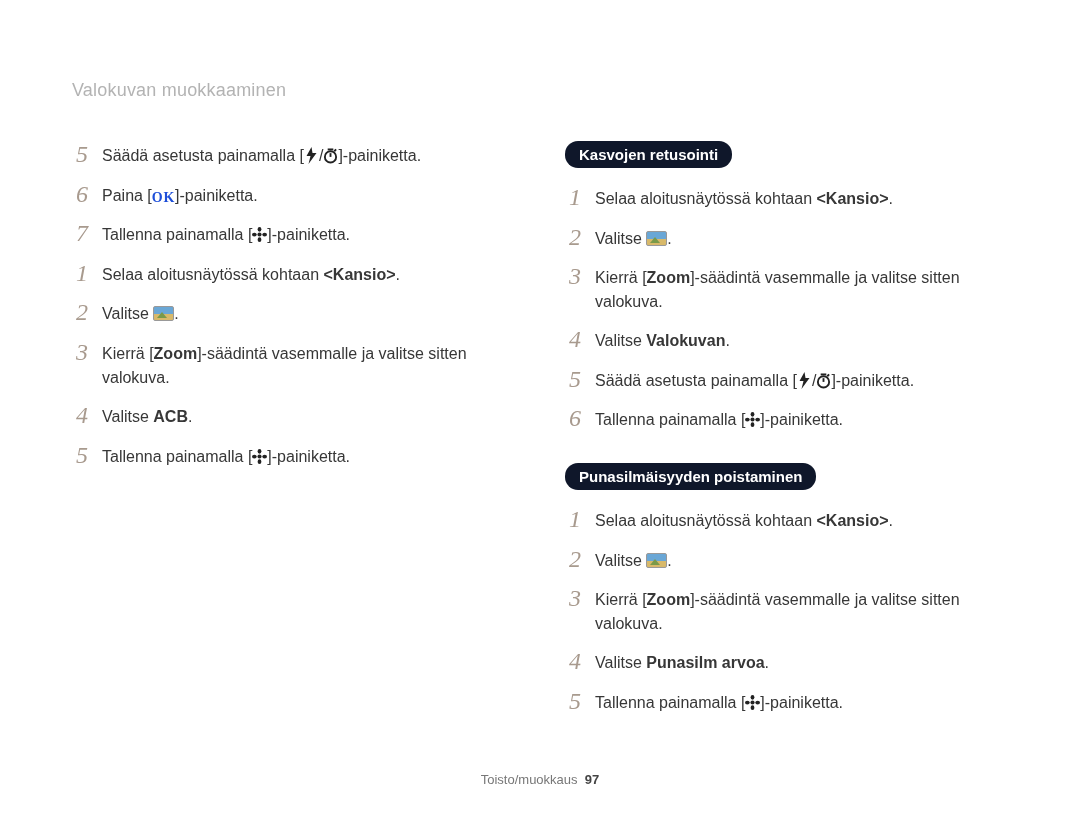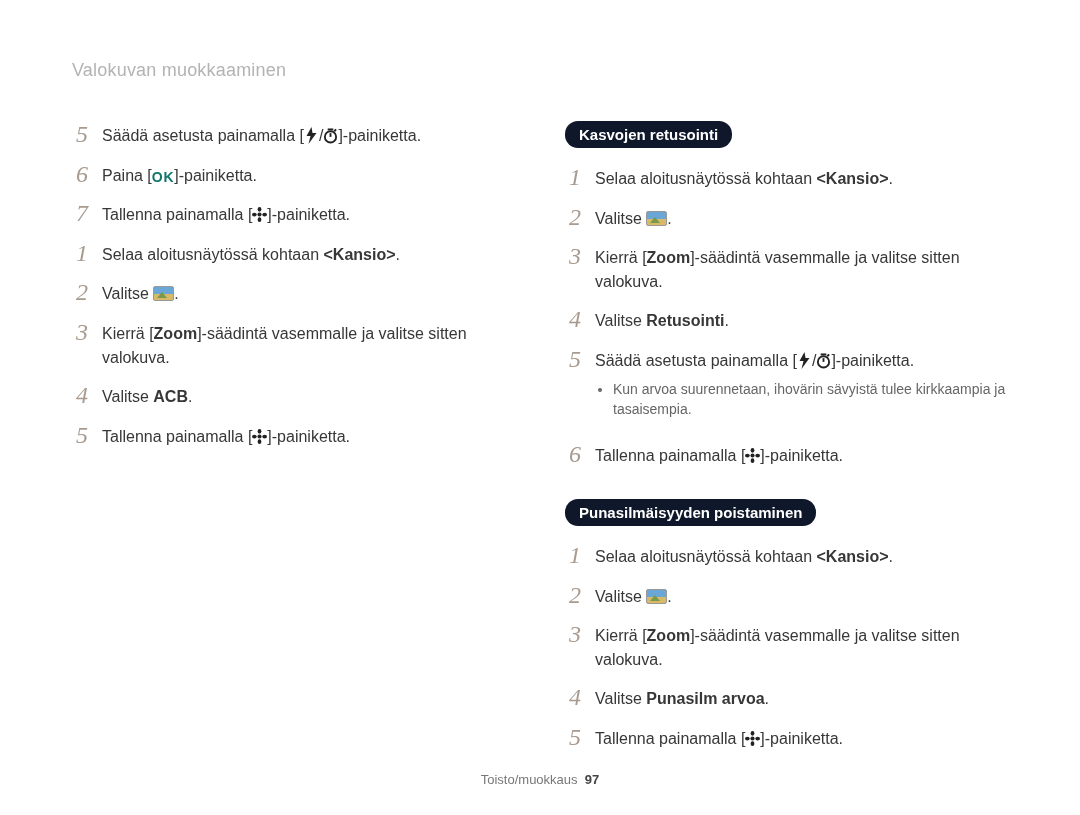--- a/index.html
+++ b/index.html
@@ -1,21 +1,21 @@
 <!DOCTYPE html>
 <html><head>
 <meta charset="utf-8">
 <style>
   * { margin: 0; padding: 0; box-sizing: border-box; }
   html, body { width: 1080px; height: 815px; background: #fff; font-family: Arial, Helvetica, sans-serif; color: #3a3a3a; }
   .page {
     position: relative;
     width: 1080px;
     height: 815px;
-    padding: 60px 72px 30px 72px;
+    padding: 80px 72px 30px 72px;
   }
   .page-title {
     font-size: 18px;
     font-weight: 300;
     color: #b3b3b3;
     letter-spacing: 0.2px;
     margin-bottom: 40px;
   }
   .columns {
     display: flex;
@@ -54,22 +54,22 @@
     margin: 18px 0 16px 0;
   }
   .cap.first-right { margin-top: 0; }
   .b { font-weight: 700; }
   .icon-ok {
     display: inline-block;
     vertical-align: -1px;
     font-weight: 900;
     font-size: 14px;
     letter-spacing: 0.7px;
-    color: #0f766e;
-    font-family: Liberation Sans, sans-serif;
+    color: #1d4ed8;
+    font-family: Liberation Serif, serif;
   }
   .icon-flash, .icon-timer, .icon-flower {
     display: inline-block;
     width: 15px; height: 17px;
     vertical-align: -3px;
   }
   .icon-flash svg, .icon-timer svg, .icon-flower svg { width: 100%; height: 100%; }
   .thumb {
     display: inline-block;
     width: 21px; height: 15px;
@@ -173,31 +173,29 @@
           <li class="li">
             <span class="num">2</span>
             <div class="step-body">Valitse <span class="thumb"></span>.</div>
           </li>
           <li class="li">
             <span class="num">3</span>
             <div class="step-body">Kierrä [<span class="b">Zoom</span>]-säädintä vasemmalle ja valitse sitten valokuva.</div>
           </li>
           <li class="li">
             <span class="num">4</span>
-            <div class="step-body">Valitse <span class="b">Retusointi</span>.</div>
+            <div class="step-body">Valitse <span class="b">Valokuvan</span>.</div>
           </li>
           <li class="li">
             <span class="num">5</span>
             <div class="step-body">Säädä asetusta painamalla [<span class="icon-flash"><svg viewBox="0 0 14 17">
                   <use href="#svg-flash"></use>
                 </svg></span><span>/</span><span class="icon-timer"><svg viewBox="0 0 16 17">
                   <use href="#svg-timer"></use>
-                </svg></span>]-painiketta.<ul class="bullets">
-                <li>Kun arvoa suurennetaan, ihovärin sävyistä tulee kirkkaampia ja tasaisempia.</li>
-              </ul></div>
+                </svg></span>]-painiketta.</div>
           </li>
           <li class="li">
             <span class="num">6</span>
             <div class="step-body">Tallenna painamalla [<span class="icon-flower"><svg viewBox="0 0 16 16">
                   <use href="#svg-flower"></use>
                 </svg></span>]-painiketta.</div>
           </li>
         </ul>
 
       <div class="cap">Punasilmäisyyden poistaminen</div>

